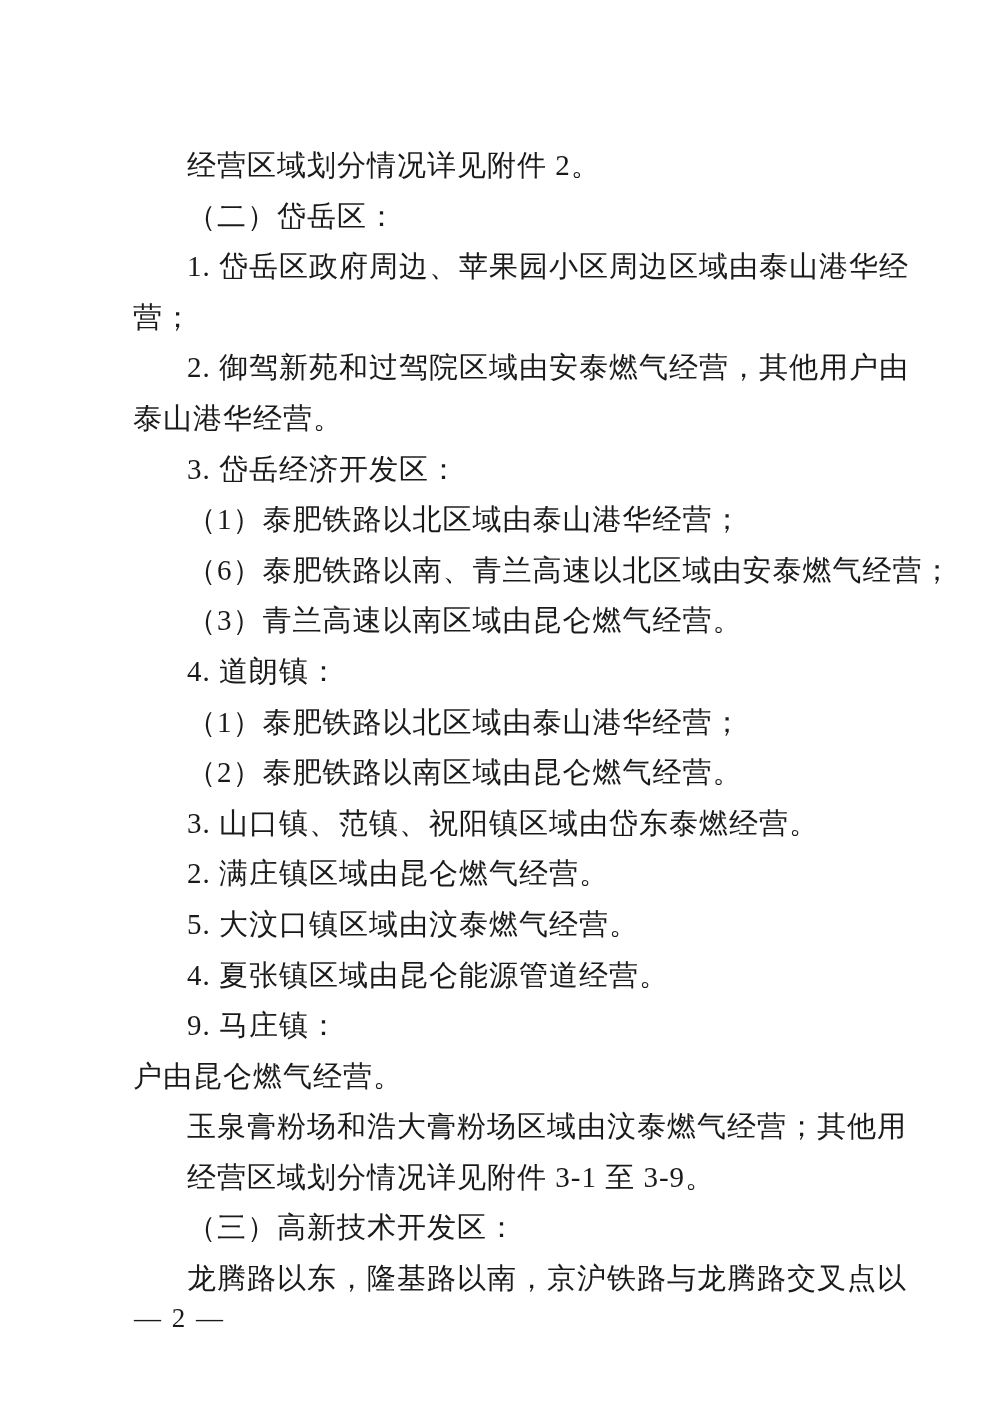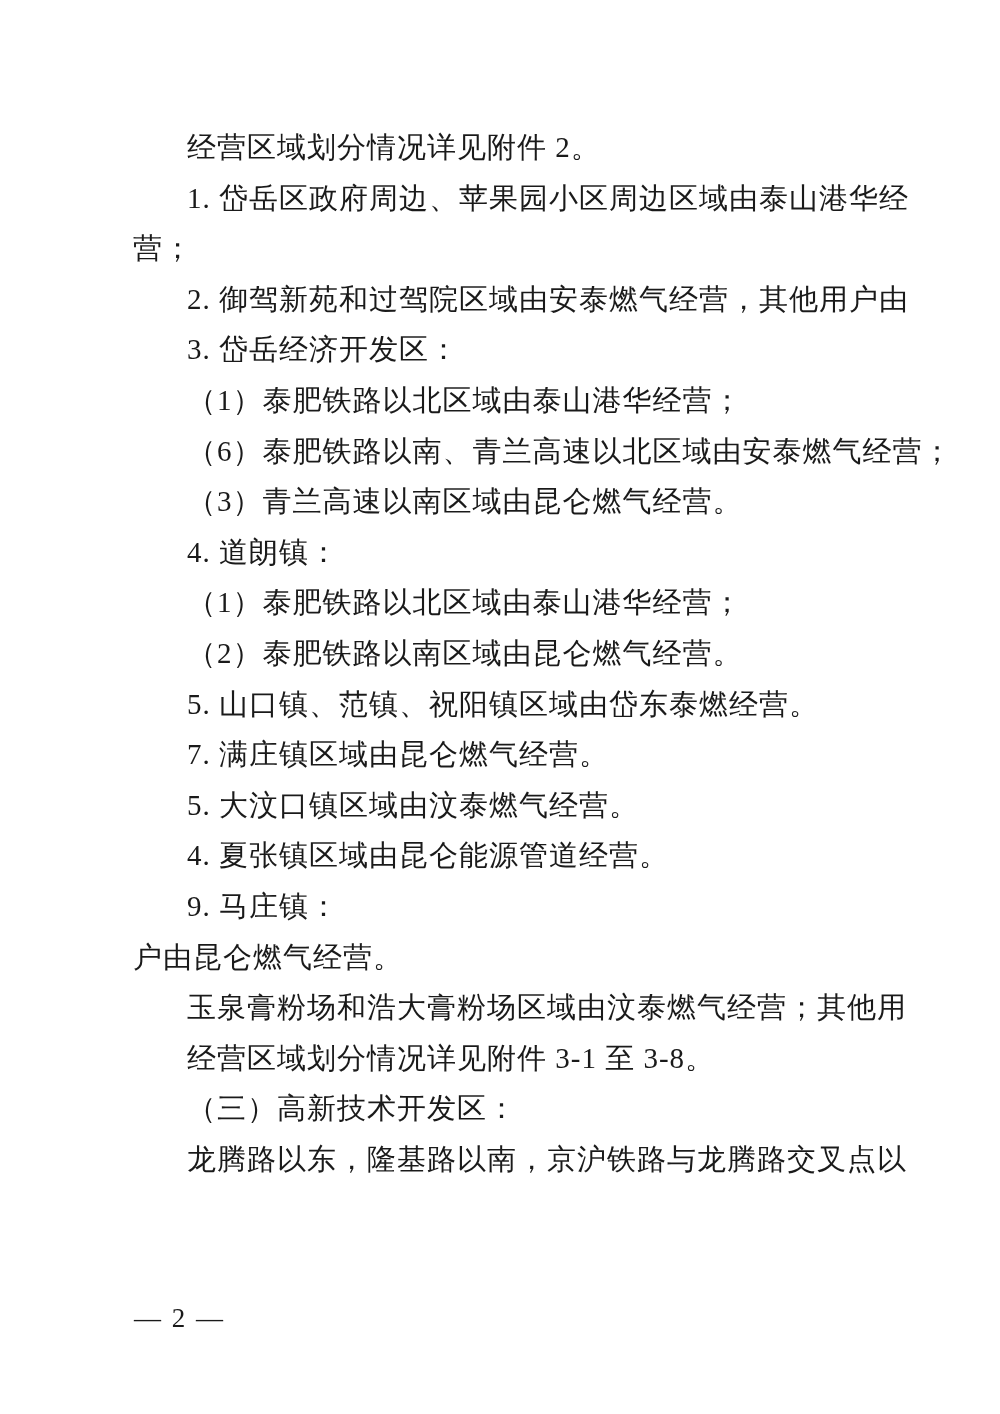--- a/index.html
+++ b/index.html
@@ -11,21 +11,21 @@
     position: relative;
     width: 1000px;
     height: 1414px;
     background: #ffffff;
     overflow: hidden;
     font-family: "Liberation Serif", serif;
   }
   .content {
     position: absolute;
     left: 133px;
-    top: 122px;
+    top: 140px;
     width: 748px;
   }
   .line {
     height: 50.6px;
     line-height: 50.6px;
     font-size: 29px;
     letter-spacing: 1px;
     white-space: nowrap;
     color: #1a1a1a;
   }
@@ -41,35 +41,37 @@
     color: #1a1a1a;
     font-family: "Liberation Serif", serif;
   }
 </style>
 </head>
 <body>
 
 <div class="page">
   <div class="content" id="lines-container" style="color: rgb(26, 26, 26);">
       <div class="line indent">经营区域划分情况详见附件 2。</div>
+      <div class="line indent">（二）岱岳区：</div>
       <div class="line indent">1. 岱岳区政府周边、苹果园小区周边区域由泰山港华经</div>
       <div class="line">营；</div>
       <div class="line indent">2. 御驾新苑和过驾院区域由安泰燃气经营，其他用户由</div>
+      <div class="line">泰山港华经营。</div>
       <div class="line indent">3. 岱岳经济开发区：</div>
       <div class="line indent">（1）泰肥铁路以北区域由泰山港华经营；</div>
       <div class="line indent">（6）泰肥铁路以南、青兰高速以北区域由安泰燃气经营；</div>
       <div class="line indent">（3）青兰高速以南区域由昆仑燃气经营。</div>
       <div class="line indent">4. 道朗镇：</div>
       <div class="line indent">（1）泰肥铁路以北区域由泰山港华经营；</div>
       <div class="line indent">（2）泰肥铁路以南区域由昆仑燃气经营。</div>
-      <div class="line indent">5. 山口镇、范镇、祝阳镇区域由岱东泰燃经营。</div>
-      <div class="line indent">7. 满庄镇区域由昆仑燃气经营。</div>
+      <div class="line indent">3. 山口镇、范镇、祝阳镇区域由岱东泰燃经营。</div>
+      <div class="line indent">2. 满庄镇区域由昆仑燃气经营。</div>
       <div class="line indent">5. 大汶口镇区域由汶泰燃气经营。</div>
       <div class="line indent">4. 夏张镇区域由昆仑能源管道经营。</div>
       <div class="line indent">9. 马庄镇：</div>
       <div class="line">户由昆仑燃气经营。</div>
       <div class="line indent">玉泉膏粉场和浩大膏粉场区域由汶泰燃气经营；其他用</div>
-      <div class="line indent">经营区域划分情况详见附件 3-1 至 3-8。</div>
+      <div class="line indent">经营区域划分情况详见附件 3-1 至 3-9。</div>
       <div class="line indent">（三）高新技术开发区：</div>
       <div class="line indent">龙腾路以东，隆基路以南，京沪铁路与龙腾路交叉点以</div>
     </div>
   <div class="page-number">— 2 —</div>
 </div>
 
 </body></html>

